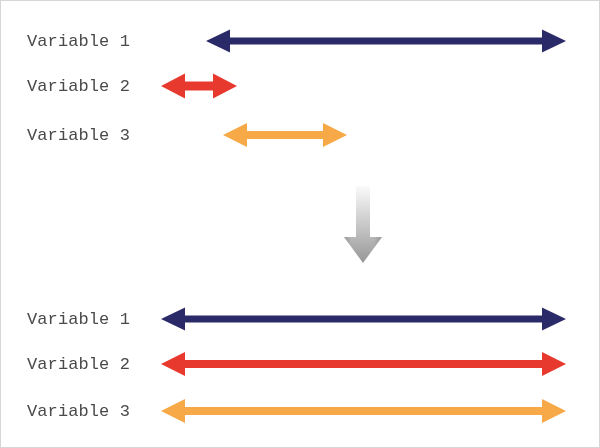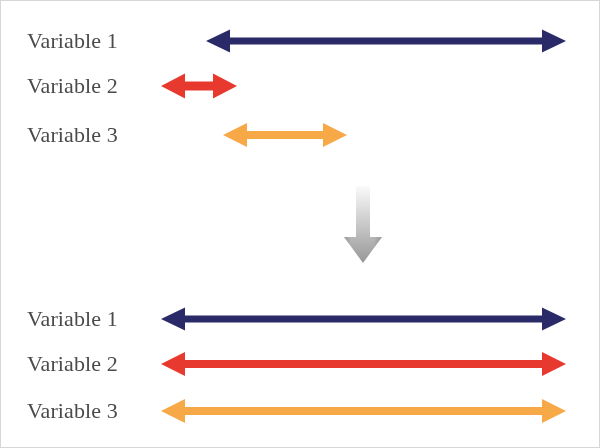--- a/index.html
+++ b/index.html
@@ -15,22 +15,22 @@
     position: relative;
     width: 600px;
     height: 448px;
     background: #ffffff;
     box-sizing: border-box;
     border: 1px solid #d6d6d6;
     overflow: hidden;
   }
   .var-label {
     position: absolute;
-    font-family: Liberation Serif, serif;
-    font-size: 22px;
+    font-family: Liberation Mono, monospace;
+    font-size: 17px;
     font-weight: 400;
     color: #4a4a4a;
     letter-spacing: 0.1px;
     white-space: nowrap;
     line-height: 1;
     transform: translateY(-50%);
   }
   .arrow-svg {
     position: absolute;
     display: block;

